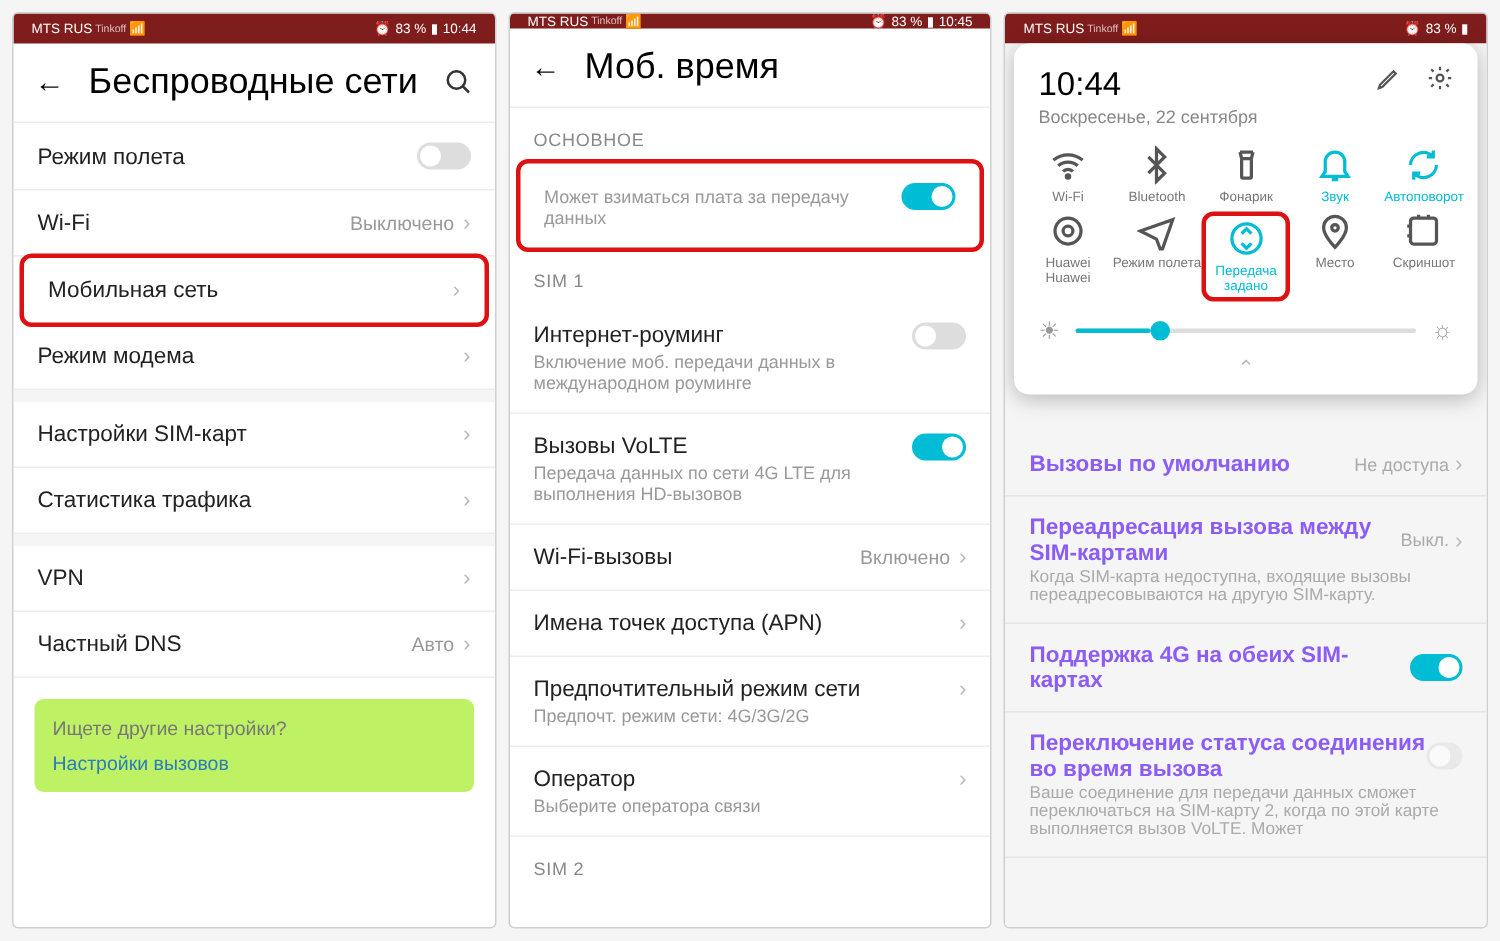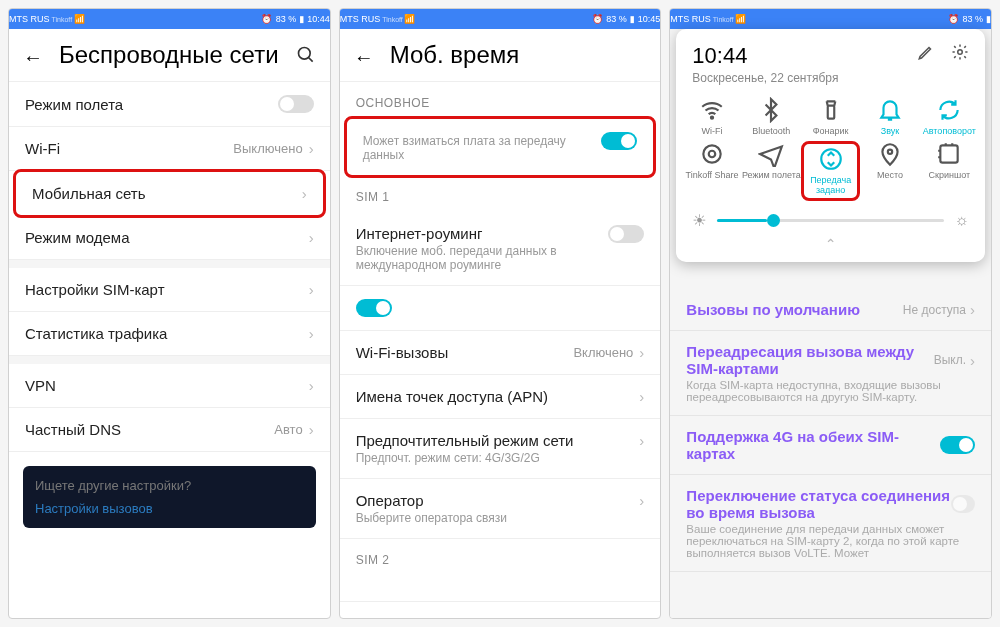--- a/index.html
+++ b/index.html
@@ -17,27 +17,27 @@
     background: #fff;
     border: 1px solid #d0d0d0;
     border-radius: 4px;
     overflow: hidden;
     display: flex;
     flex-direction: column;
     position: relative;
   }
   .statusbar {
     height: 20px;
-    background: #3b82f6;
+    background: #7f1d1d;
     color: #fff;
     font-size: 9px;
     display: flex;
     align-items: center;
     justify-content: space-between;
-    padding: 0 0;
+    padding: 0 12px;
   }
   .statusbar .left { display:flex; align-items:center; gap:2px;}
   .statusbar .right { display:flex; align-items:center; gap:3px;}
   .header {
     display: flex;
     align-items: center;
     padding: 12px 14px;
     gap: 16px;
     border-bottom: 1px solid #eee;
   }
@@ -61,21 +61,21 @@
     background:#fff; top:2px; right:2px;
   }
   .toggle.off::after{ right:auto; left:2px;}
   .toggle.on{ background:#00bcd4;}
   .section-h { padding: 14px 16px 8px; font-size:12px; color:#888; text-transform:uppercase; letter-spacing:0.5px;}
   .highlight-red {
     border: 3px solid #d11; border-radius:8px;
     margin: -2px 4px; 
   }
   .promo {
-    margin: 14px 14px; padding: 12px; background:#0f172a; border-radius:6px;
+    margin: 14px 14px; padding: 12px; background:#bef264; border-radius:6px;
     font-size: 13px;
   }
   .promo .q { color:#777; margin-bottom:8px;}
   .promo .link { color:#2b7bbf;}
   
   .qs-overlay {
     position:absolute; top:20px; left:6px; right:6px;
     background:#fff; border-radius:10px;
     box-shadow: 0 3px 14px rgba(0,0,0,0.25);
     z-index: 5; padding-bottom:10px;
@@ -214,20 +214,24 @@
 
   <div class="section-h">SIM 1</div>
   <div class="row" style="align-items:flex-start;">
     <div style="flex:1;">
       <div class="label">Интернет-роуминг</div>
       <div class="sub">Включение моб. передачи данных в международном роуминге</div>
     </div>
     <div class="toggle off"></div>
   </div>
   <div class="row" style="align-items:flex-start;">
+    <div style="flex:1;">
+      <div class="label">Вызовы VoLTE</div>
+      <div class="sub">Передача данных по сети 4G LTE для выполнения HD-вызовов</div>
+    </div>
     <div class="toggle on"></div>
   </div>
   <div class="row">
     <span class="label">Wi-Fi-вызовы</span>
     <span class="rtext">Включено</span>
     <span class="chev">›</span>
   </div>
   <div class="row">
     <span class="label">Имена точек доступа (APN)</span>
     <span class="chev">›</span>
@@ -360,21 +364,21 @@
           </div>
         <div class="lbl">Автоповорот</div>
       </div>
       <div class="qs-item">
         <div class="ic">
             <svg viewBox="0 0 24 24" fill="none" stroke="#555" stroke-width="2">
               <circle cx="12" cy="12" r="3"></circle>
               <circle cx="12" cy="12" r="8"></circle>
             </svg>
           </div>
-        <div class="lbl">Tinkoff Share</div>
+        <div class="lbl">Huawei Huawei</div>
       </div>
       <div class="qs-item">
         <div class="ic">
             <svg viewBox="0 0 24 24" fill="none" stroke="#555" stroke-width="2">
               <path d="M2 12l20-7-7 20-3-8-10-5z"></path>
             </svg>
           </div>
         <div class="lbl">Режим полета</div>
       </div>
       <div class="qs-item active qs-hl">

